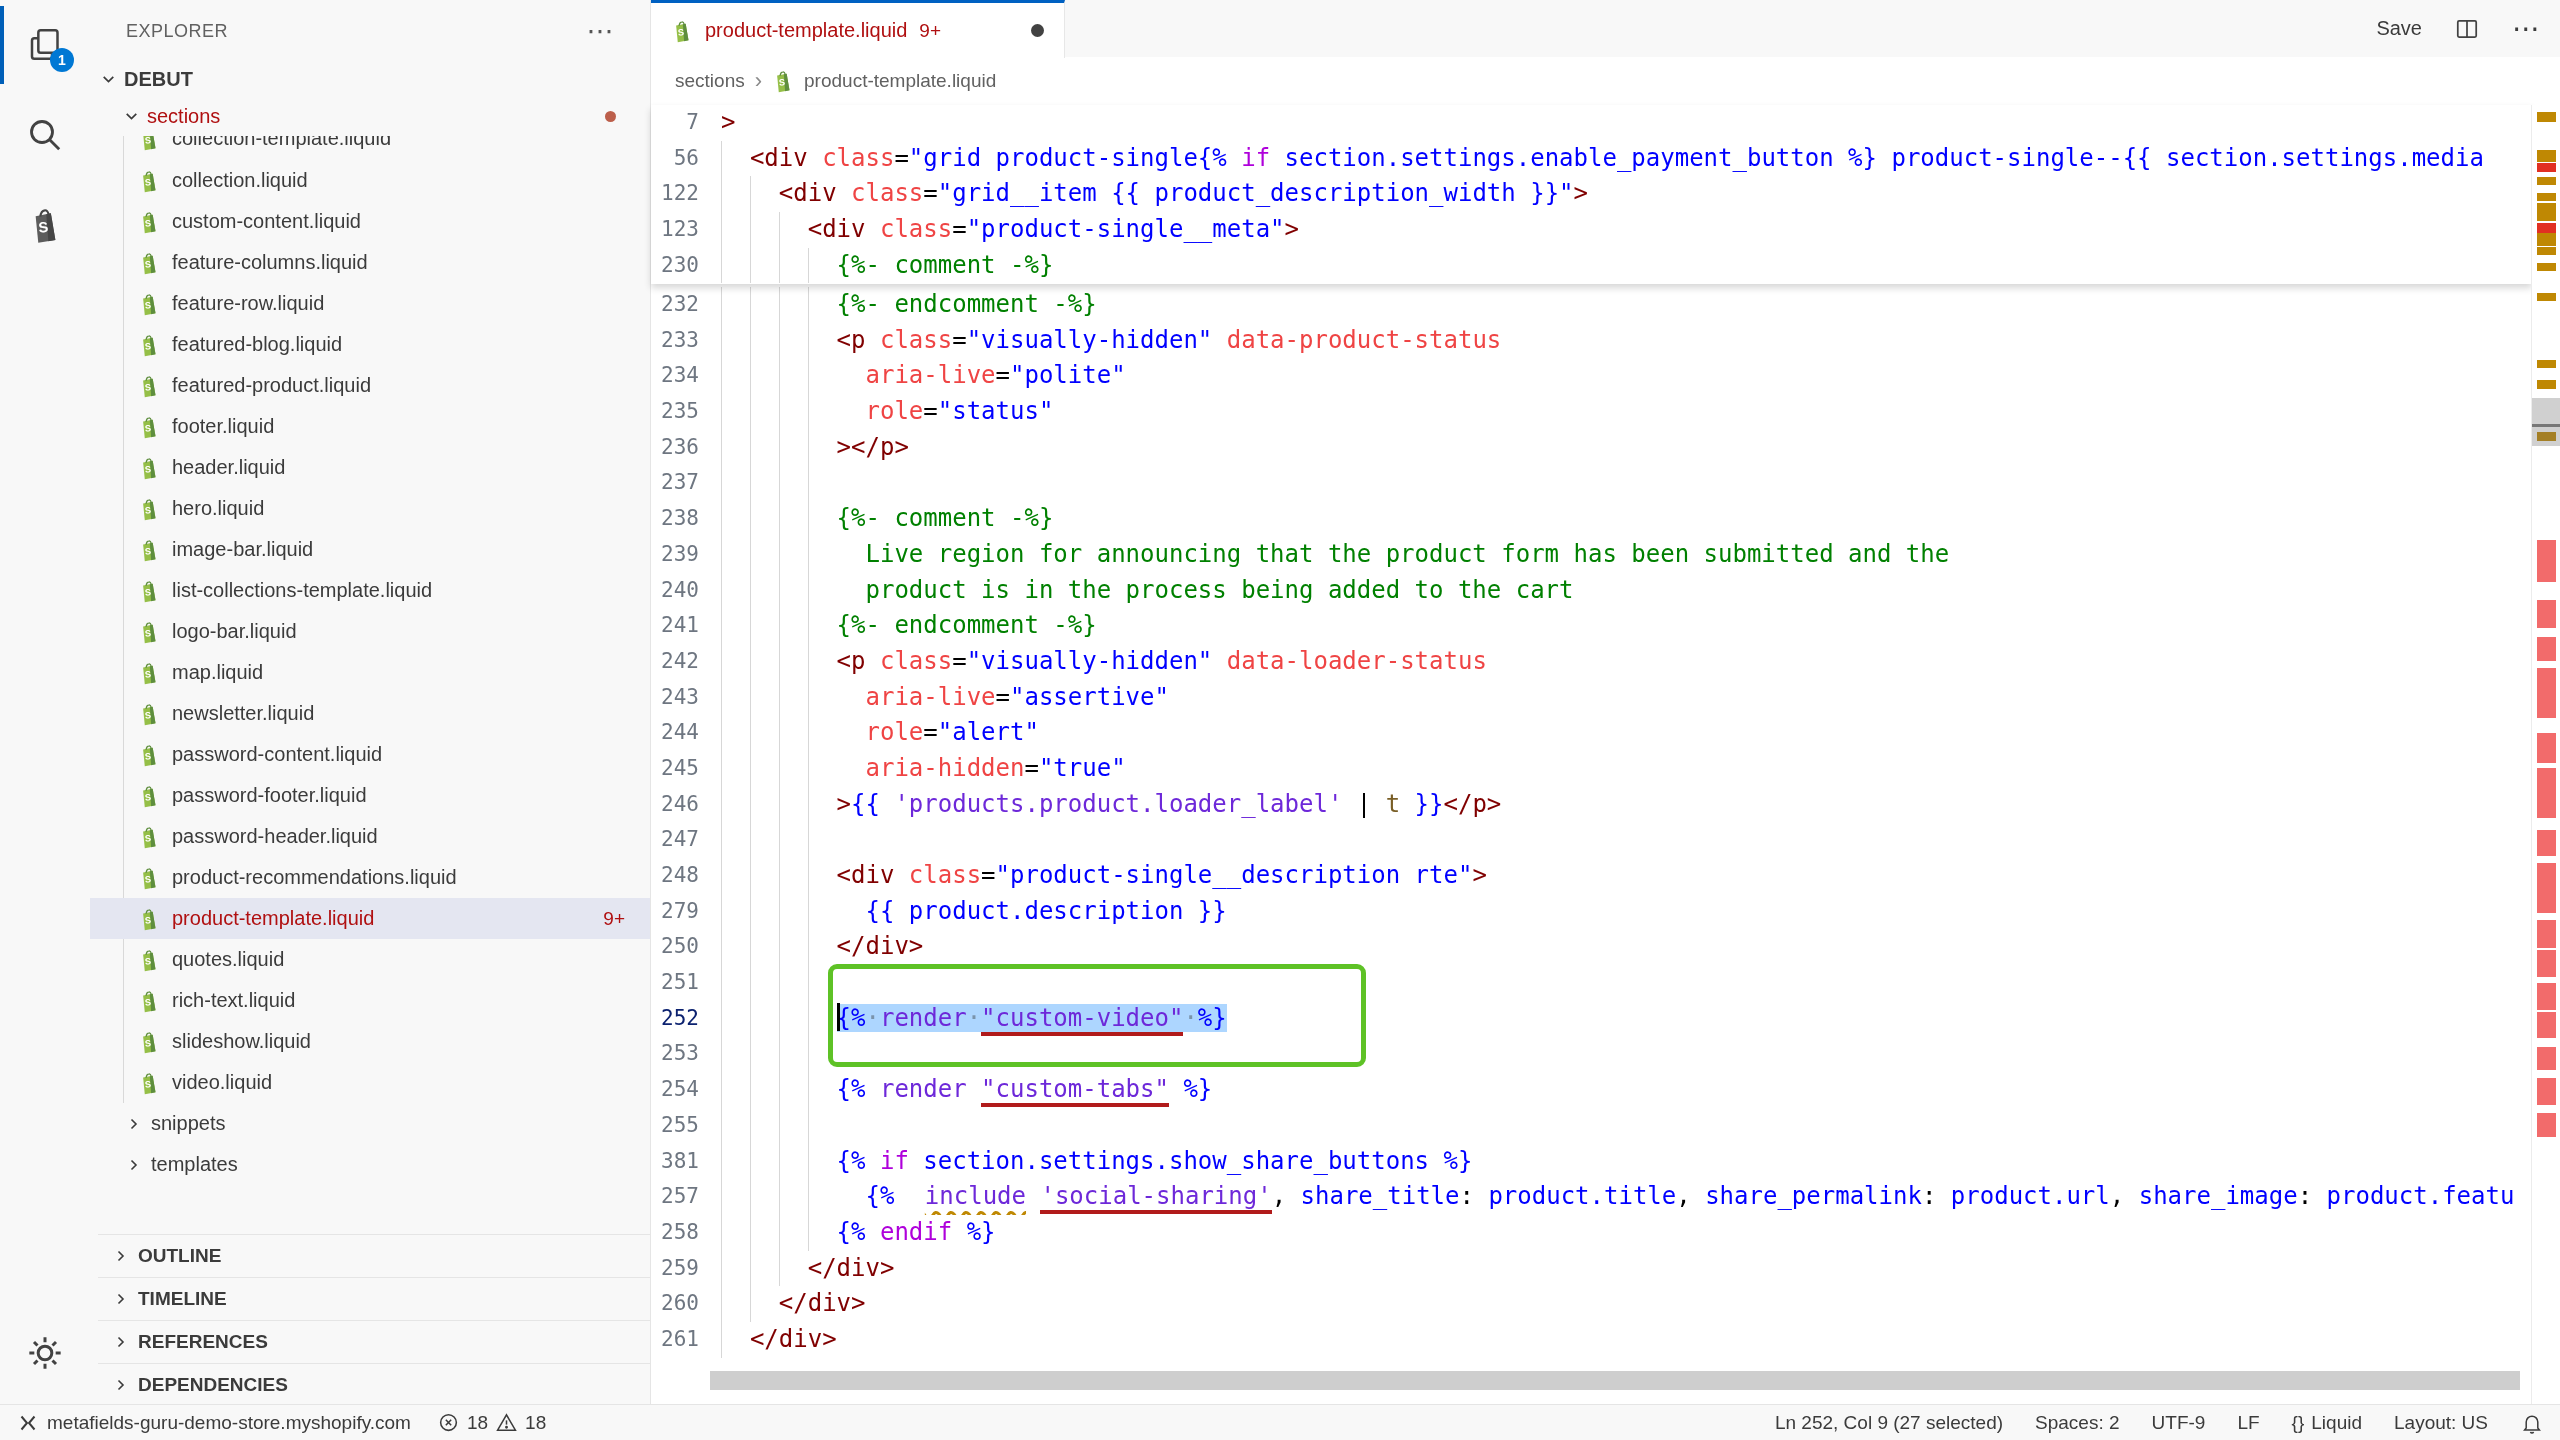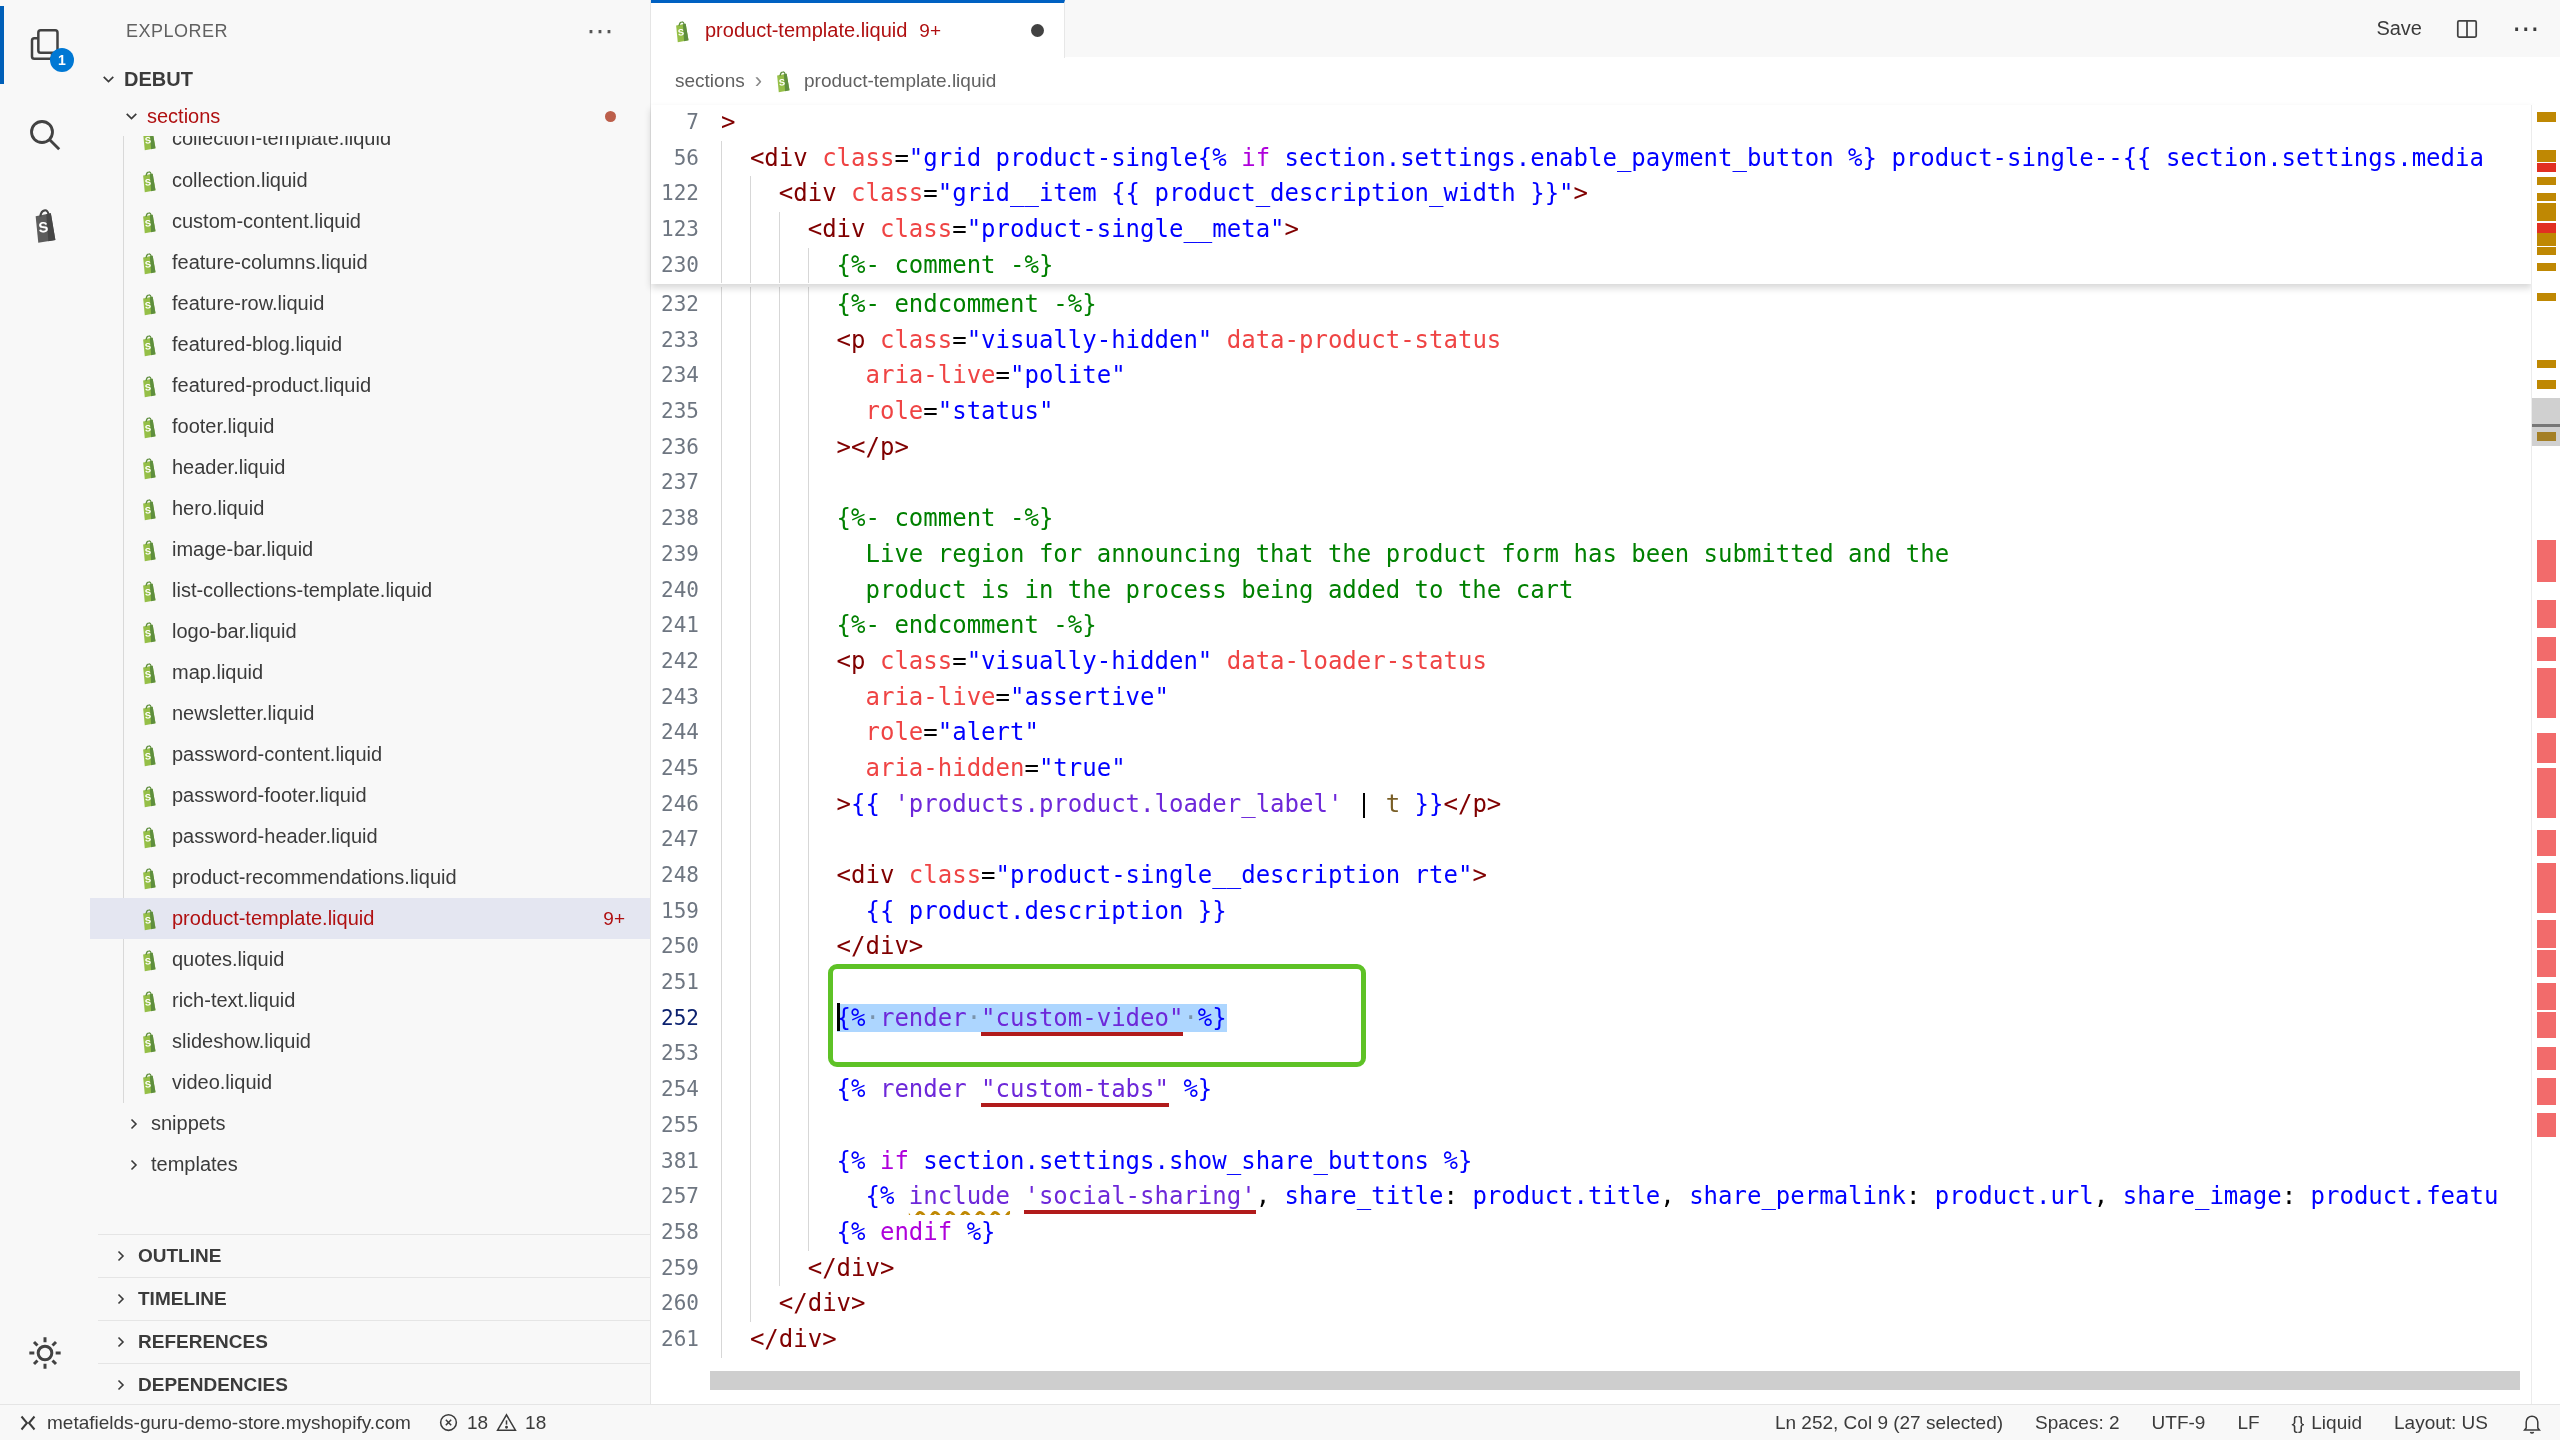--- a/index.html
+++ b/index.html
@@ -52,21 +52,21 @@
   .code-scroll{position:absolute;top:182px;left:0;right:28px;bottom:0;overflow:hidden;}
   .sticky{position:absolute;top:0;left:0;right:28px;height:179px;background:#fff;box-shadow:0 4px 7px rgba(0,0,0,.16);z-index:4;}
   .cl{display:flex;height:35.7px;line-height:35.7px;font-family:"DejaVu Sans Mono","Liberation Mono",monospace;font-size:24px;}
   .ln{flex:none;width:70px;padding-right:22px;box-sizing:border-box;text-align:right;color:#6e7681;font-size:21px;}
   .cl.active .ln{color:#0b216f;}
   .ct{flex:1;position:relative;white-space:pre;overflow:hidden;}
   .guide{position:absolute;top:0;bottom:0;width:1px;background:#d7d7d7;}
   .cursor{display:inline-block;width:3px;height:28px;background:#000;vertical-align:middle;margin-right:-3px;position:relative;top:-2px;}
   .sel{background:#add6ff;}
   .u-err{border-bottom:4px solid #b11b1b;}
-  .u-warn{text-decoration:underline wavy #bf8803 2.5px;text-underline-offset:7px;}
+  .u-warn{text-decoration:underline wavy #bf8803 2.5px;text-underline-offset:7px;margin-left:16px;}
   .anno{position:absolute;left:177px;top:859px;width:538px;height:103px;border:5px solid #5ec226;border-radius:9px;
         box-sizing:border-box;z-index:5;}
   .ruler{position:absolute;top:0;right:0;bottom:0;width:28px;background:#fff;border-left:1px solid #ececec;z-index:6;}
   .mark{position:absolute;left:5px;width:19px;}
   .vthumb{position:absolute;right:0;top:293px;width:28px;height:48px;background:rgba(110,110,110,.32);z-index:7;}
   .vthumb::after{content:"";position:absolute;left:0;right:0;top:26px;height:3px;background:#777;}
   .hthumb{position:absolute;left:59px;right:40px;bottom:14px;height:19px;background:#c6c6c6;opacity:.85;z-index:7;}
   
   .status{position:absolute;left:0;right:0;bottom:0;height:36px;background:#f8f8f8;border-top:1px solid #e5e5e5;
           display:flex;align-items:center;font-size:19px;color:#3b3b3b;padding:0 16px;box-sizing:border-box;}
@@ -492,21 +492,21 @@
           </div>
           <div class="cl">
             <span class="ln">247</span>
             <span class="ct"><span class="guide" style="left: 0px;"></span><span class="guide" style="left: 28.92px;"></span><span class="guide" style="left: 57.84px;"></span><span class="guide" style="left: 86.76px;"></span><span class="ind"></span></span>
           </div>
           <div class="cl">
             <span class="ln">248</span>
             <span class="ct"><span class="guide" style="left: 0px;"></span><span class="guide" style="left: 28.92px;"></span><span class="guide" style="left: 57.84px;"></span><span class="guide" style="left: 86.76px;"></span><span class="ind">        </span><span class="tk-pu">&lt;div</span><span class="tk-tx"> </span><span class="tk-at">class</span><span class="tk-tx">=</span><span class="tk-st">"product-single__description rte"</span><span class="tk-pu">&gt;</span></span>
           </div>
           <div class="cl">
-            <span class="ln">159</span>
+            <span class="ln">279</span>
             <span class="ct"><span class="guide" style="left: 0px;"></span><span class="guide" style="left: 28.92px;"></span><span class="guide" style="left: 57.84px;"></span><span class="guide" style="left: 86.76px;"></span><span class="ind">          </span><span class="tk-br">{{</span><span class="tk-tx"> </span><span class="tk-ob">product.description</span><span class="tk-tx"> </span><span class="tk-br">}}</span></span>
           </div>
           <div class="cl">
             <span class="ln">250</span>
             <span class="ct"><span class="guide" style="left: 0px;"></span><span class="guide" style="left: 28.92px;"></span><span class="guide" style="left: 57.84px;"></span><span class="guide" style="left: 86.76px;"></span><span class="ind">        </span><span class="tk-pu">&lt;/div&gt;</span></span>
           </div>
           <div class="cl">
             <span class="ln">251</span>
             <span class="ct"><span class="guide" style="left: 0px;"></span><span class="guide" style="left: 28.92px;"></span><span class="guide" style="left: 57.84px;"></span><span class="guide" style="left: 86.76px;"></span><span class="ind"></span></span>
           </div>

